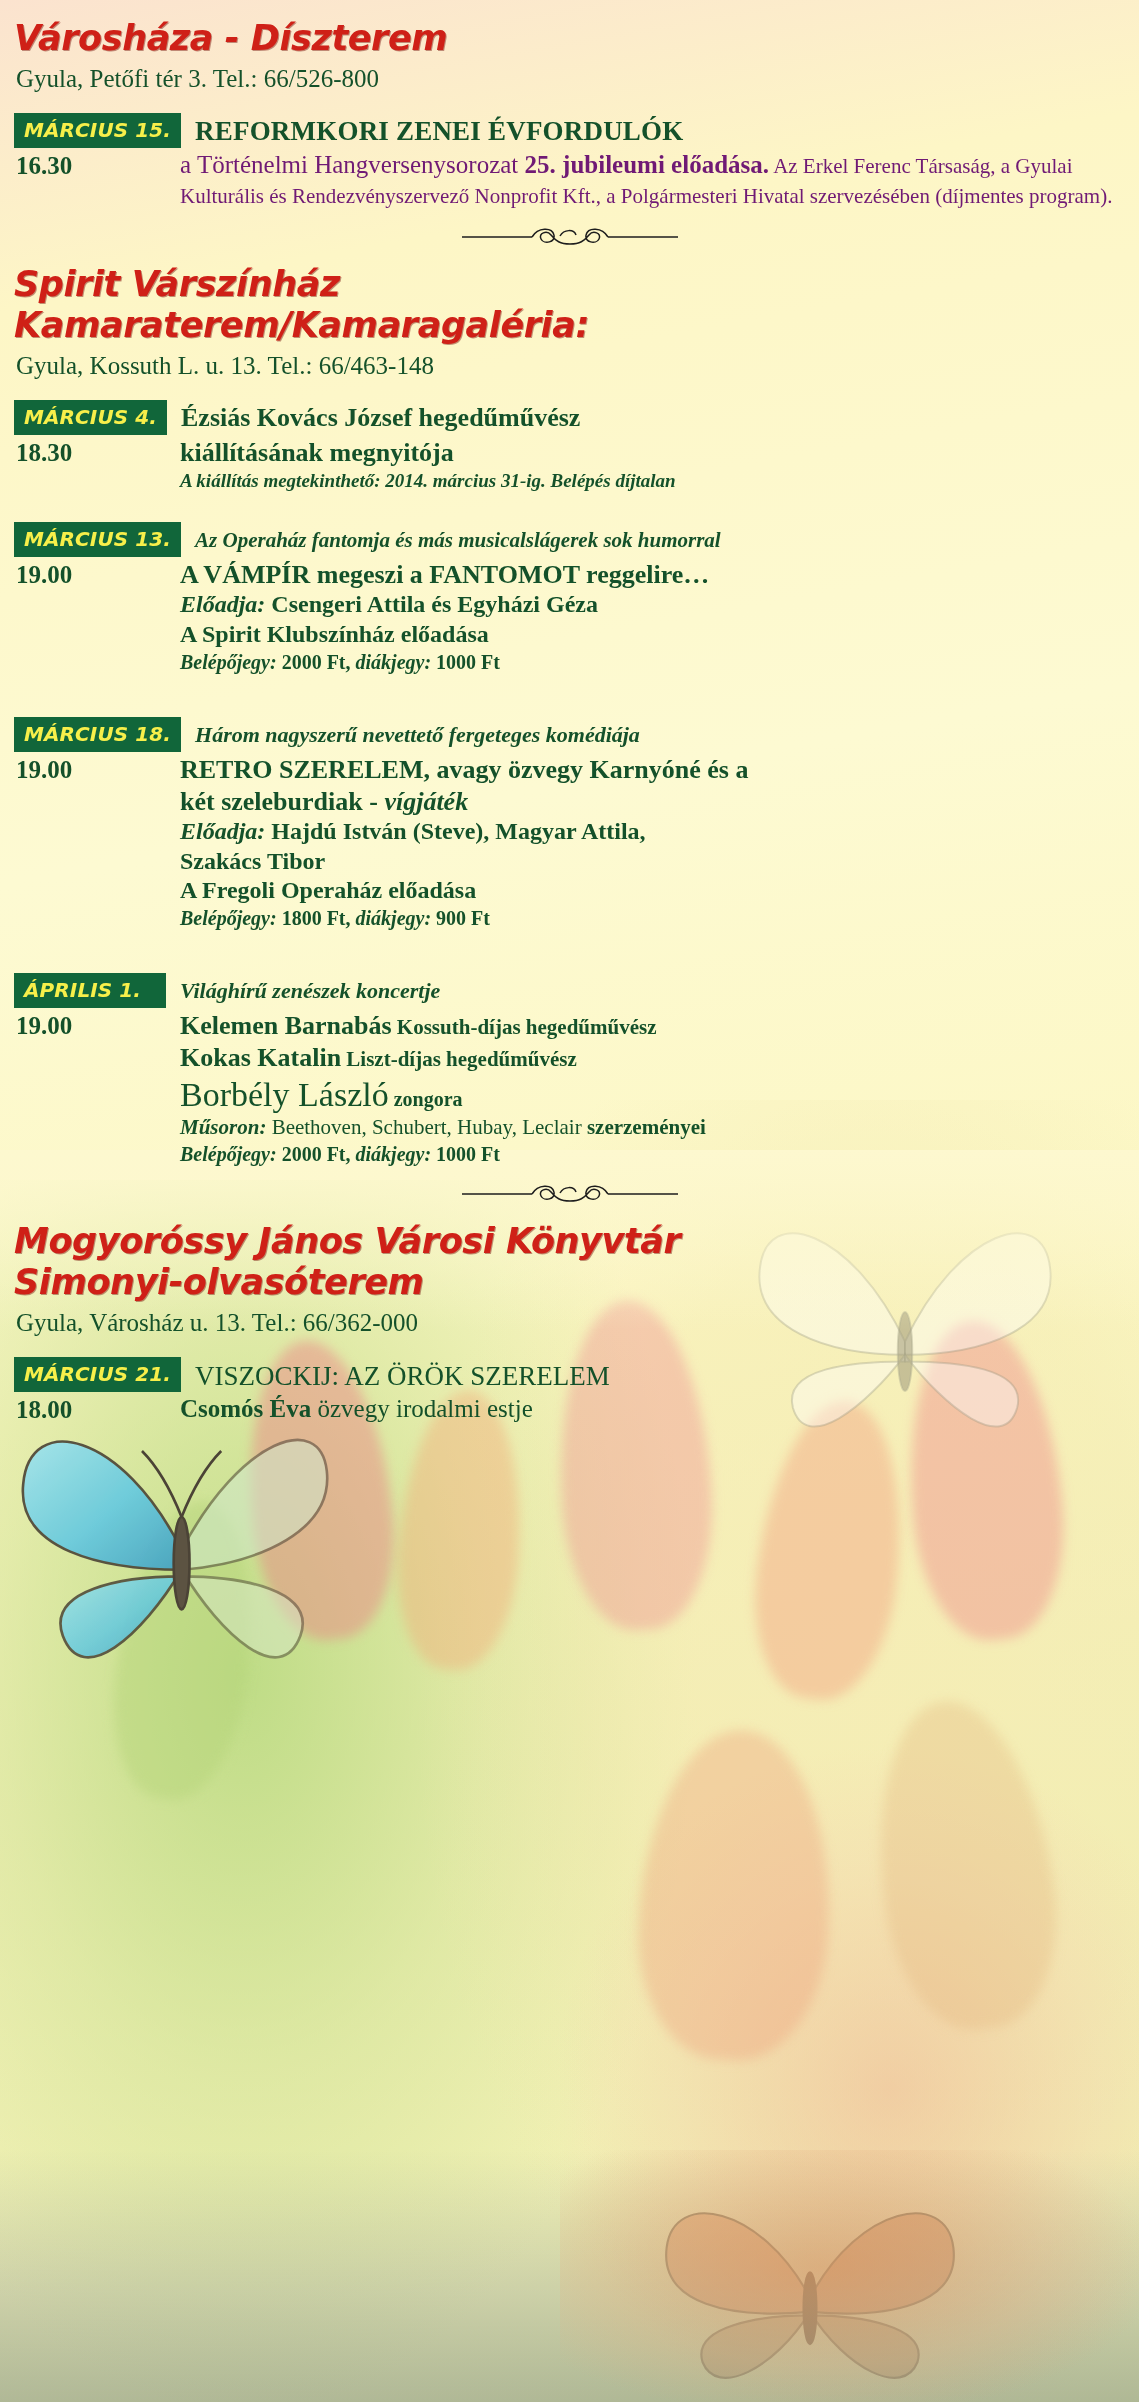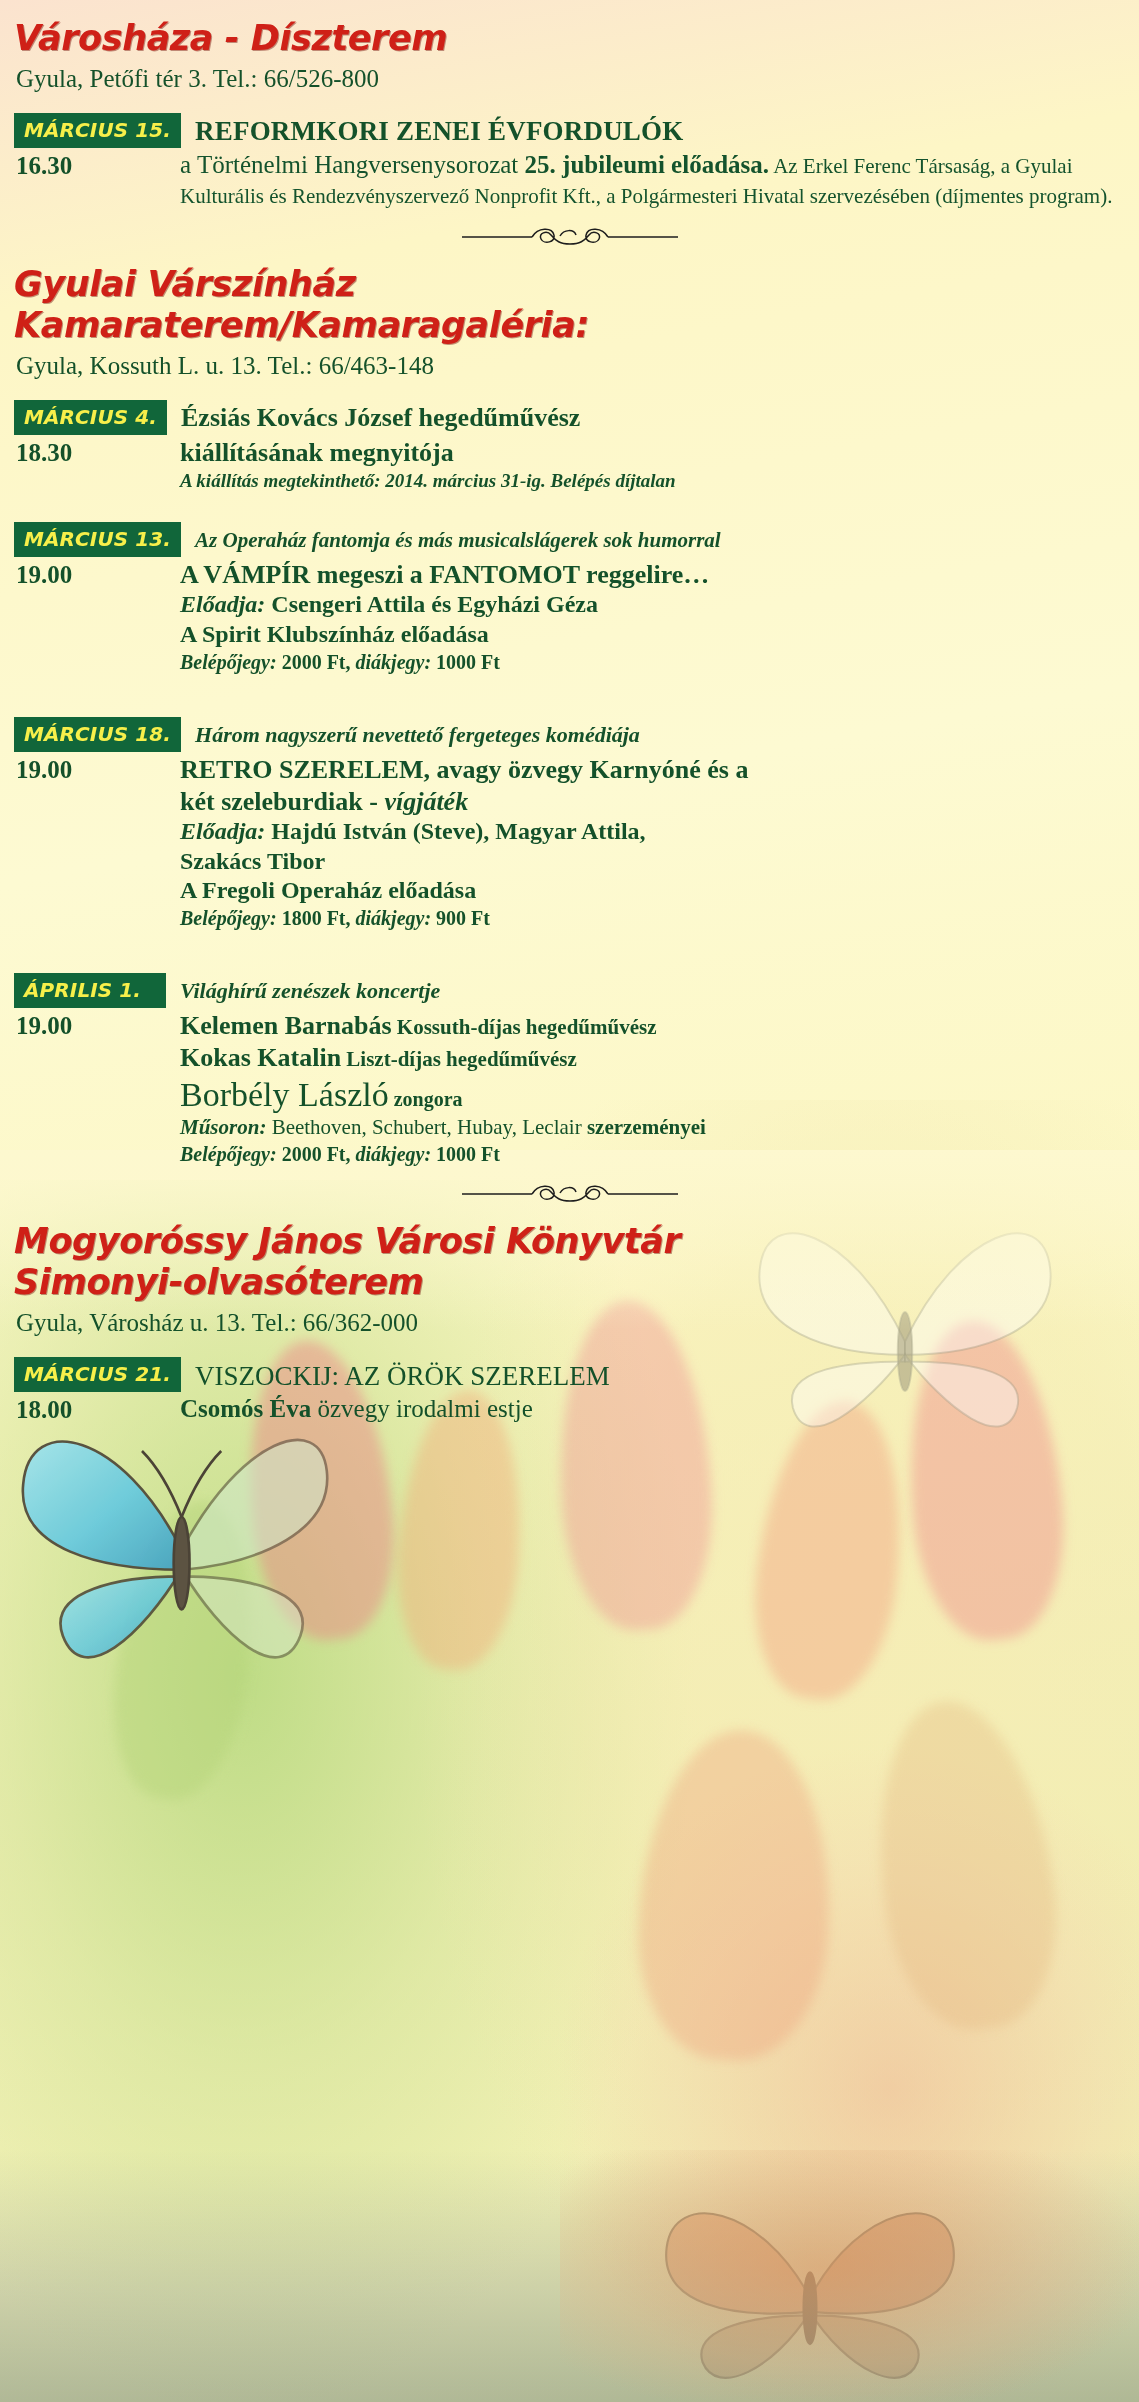--- a/index.html
+++ b/index.html
@@ -102,21 +102,21 @@
   .ln.l-mix i{ font-style:italic; font-weight:bold; }
   .ln.l-mix b{ font-weight:bold;margin-top:24px; }
   .ln.l-small{ font-size:20px; font-weight:bold; font-style:italic; line-height:1.3; }
   .ln.l-small b{ font-style:normal; }
   .ln.l-note{ font-size:19px; font-weight:bold; font-style:italic; }
   .ln.l-name{ font-size:26px; font-weight:bold; }
   .ln.l-name span{ font-size:21px; }
   .ln.l-name2{ font-size:26px; }
   .ln.l-name2 span{ font-size:20px; font-weight:bold; }
 
-  .para{ font-size:25px; line-height:1.2; color:#14532d; }
+  .para{ font-size:25px; line-height:1.2; color:#701a75; }
   .para b{ font-weight:bold; }
   .para .sm{ font-size:21px; }
 
   .divider{ text-align:center; margin:14px 0 10px 0; color:#1b1b1b; }
   .divider svg{ display:inline-block; }
 
   .spacer-sm{ height:10px; }
   .spacer-md{ height:22px; }
 </style>
 </head>
@@ -205,21 +205,21 @@
         <line x1="2" y1="13" x2="72" y2="13"></line>
         <line x1="148" y1="13" x2="218" y2="13"></line>
         <path d="M72 13 c6 -10 20 -10 22 -2 c2 7 -10 10 -13 4 c-3 -6 6 -9 10 -4 c5 6 9 9 19 9"></path>
         <path d="M148 13 c-6 -10 -20 -10 -22 -2 c-2 7 10 10 13 4 c3 -6 -6 -9 -10 -4 c-5 6 -9 9 -19 9"></path>
         <path d="M100 12 c4 -7 14 -7 16 -1"></path>
       </g>
     </svg>
   </div>
 
   <h1 class="venue-title">
-    <span>Gyulai Várszínház</span><br>
+    <span>Spirit Várszínház</span><br>
     <span>Kamaraterem/Kamaragaléria:</span>
   </h1>
   <div class="venue-addr">Gyula, Kossuth L. u. 13.  Tel.: 66/463-148</div>
 
   <div class="event">
     <div class="ev-head">
       <div class="datebadge">MÁRCIUS 4.</div>
       <div class="ev-title bold">Ézsiás Kovács József hegedűművész</div>
     </div>
     <div class="ev-body">

